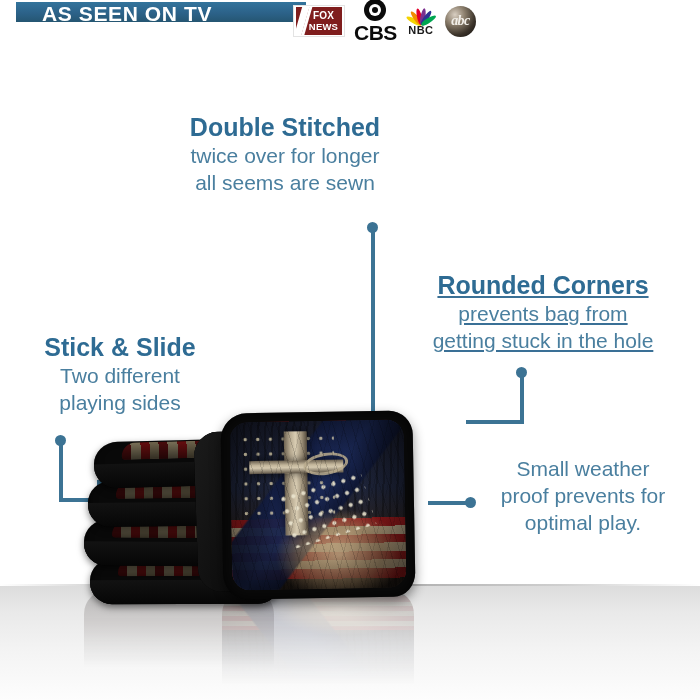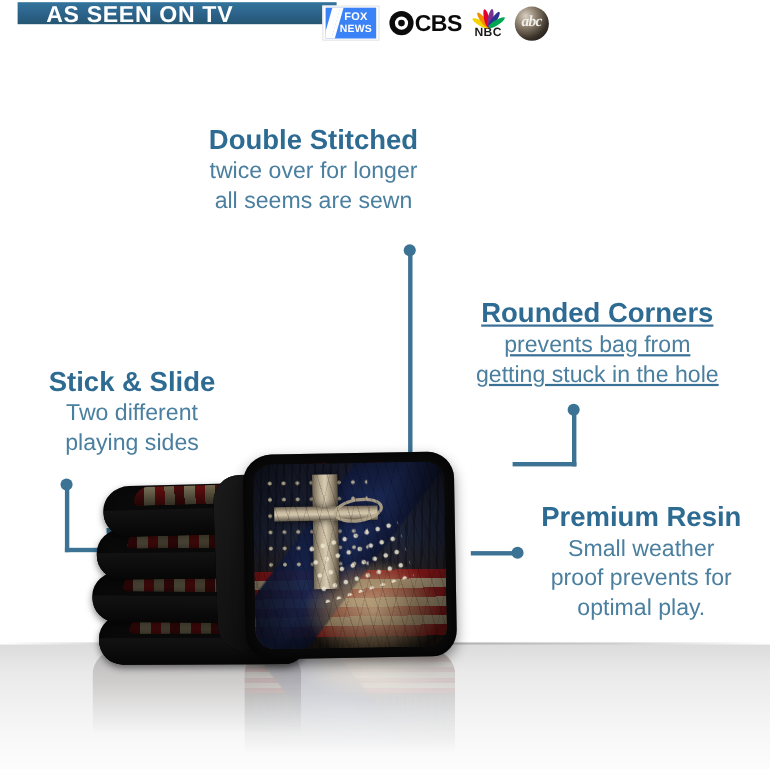--- a/index.html
+++ b/index.html
@@ -46,21 +46,21 @@
   
   .logo-fox {
     width: 52px; height: 32px;
     background: #ffffff;
     border: 1px solid #e3e3e3;
     display: flex; align-items: center; justify-content: center;
     position: relative;
   }
   .fox-inner {
     width: 46px; height: 28px;
-    background: #3b82f6;
+    background: #7f1d1d;
     display: flex; flex-direction: column;
     align-items: center; justify-content: center;
     position: relative;
     overflow: hidden;
   }
   .fox-slash {
     position: absolute;
     left: 2px; top: -4px;
     width: 7px; height: 38px;
     background: #ffffff;
@@ -77,21 +77,21 @@
     color: #ffffff; font-weight: bold;
     font-size: 10px; line-height: 11px;
     letter-spacing: 0.2px;
     z-index: 2;
     margin-left: 9px;
     font-family: "Liberation Sans", sans-serif;
   }
   .fox-l2 { font-size: 9.5px; }
 
   
-  .logo-cbs { display: flex; align-items: center; gap: 1px; }
+  .logo-cbs { display: flex; align-items: center; gap: 1px; flex-direction: column; }
   .cbs-eye {
     width: 22px; height: 22px; border-radius: 50%;
     background: #0b0b0b;
     display: flex; align-items: center; justify-content: center;
   }
   .cbs-eye-i {
     width: 12px; height: 12px; border-radius: 50%;
     background: #ffffff;
     display: flex; align-items: center; justify-content: center;
   }
@@ -473,19 +473,18 @@
     <div class="body">getting stuck in the hole</div>
   </div>
 
   <div class="callout" id="co-stick">
     <div class="head">Stick &amp; Slide</div>
     <div class="body">Two different</div>
     <div class="body">playing sides</div>
   </div>
 
   <div class="callout" id="co-resin">
-    <div class="head">Premium Resin</div>
     <div class="body">Small weather</div>
     <div class="body">proof prevents for</div>
     <div class="body">optimal play.</div>
   </div>
 
 </div>
 
 </body></html>

